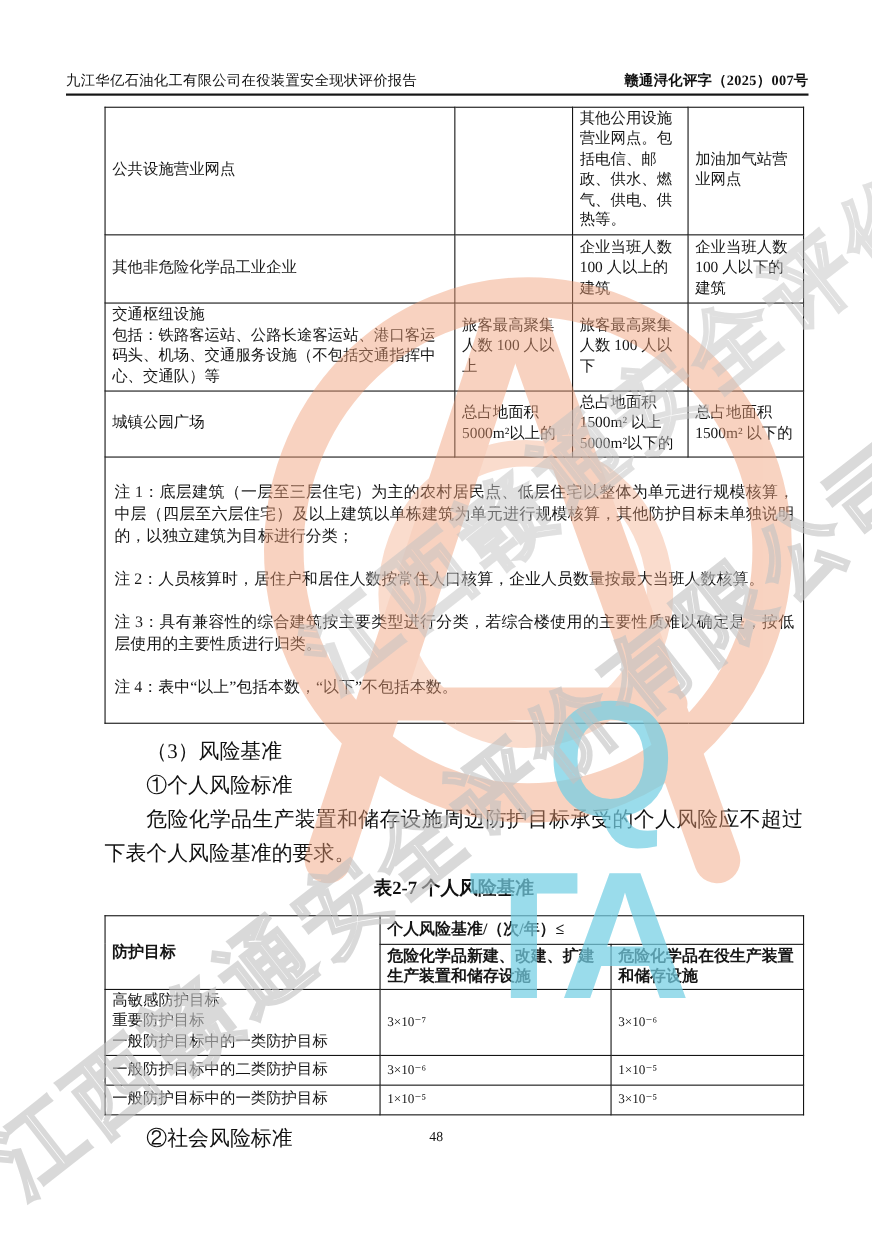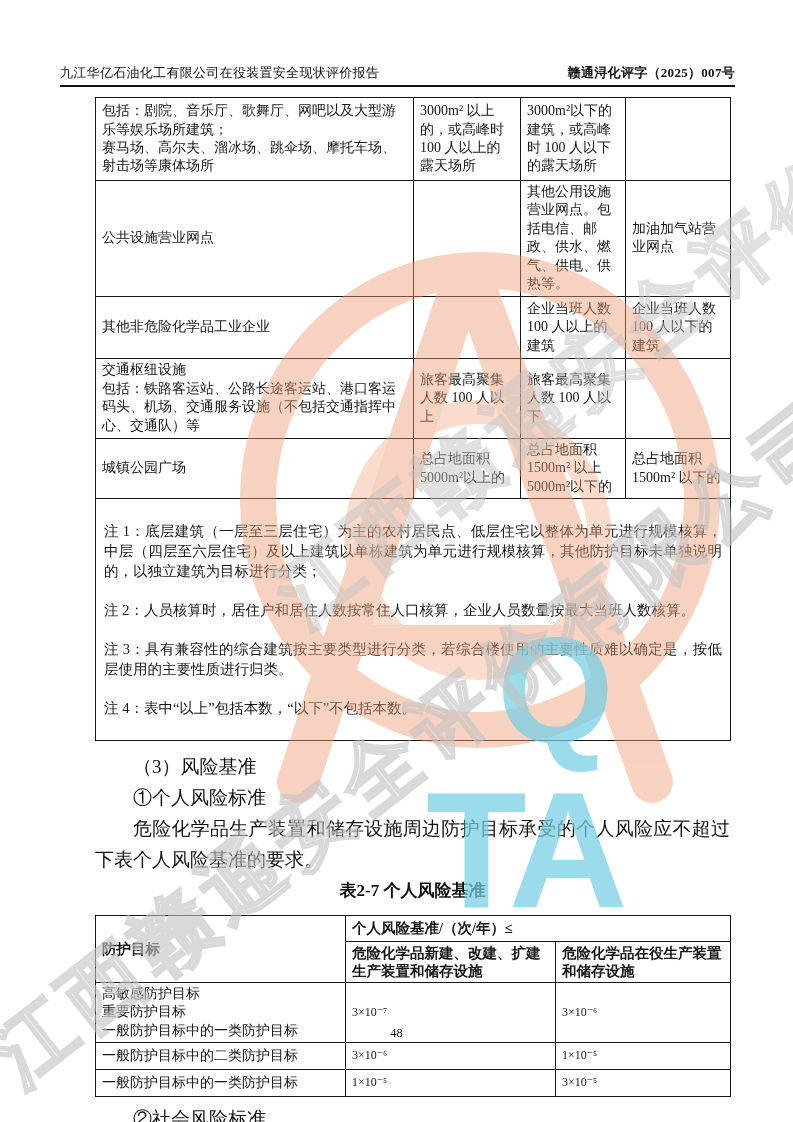--- a/index.html
+++ b/index.html
@@ -77,27 +77,20 @@
   <div class="content">
 
     <table class="t1">
       <colgroup>
           <col style="width:318px">
           <col style="width:107px">
           <col style="width:105px">
           <col style="width:105px">
         </colgroup>
       <tbody>
-          <tr class="h1">
-        <td>包括：剧院、音乐厅、歌舞厅、网吧以及大型游乐等娱乐场所建筑；
-赛马场、高尔夫、溜冰场、跳伞场、摩托车场、射击场等康体场所</td>
-        <td>3000m² 以上的，或高峰时 100 人以上的露天场所</td>
-        <td>3000m²以下的建筑，或高峰时 100 人以下的露天场所</td>
-        <td></td>
-      </tr>
       <tr class="h2">
         <td>公共设施营业网点</td>
         <td></td>
         <td>其他公用设施营业网点。包括电信、邮政、供水、燃气、供电、供热等。</td>
         <td>加油加气站营业网点</td>
       </tr>
       <tr class="h3">
         <td>其他非危险化学品工业企业</td>
         <td></td>
         <td>企业当班人数 100 人以上的建筑</td>

